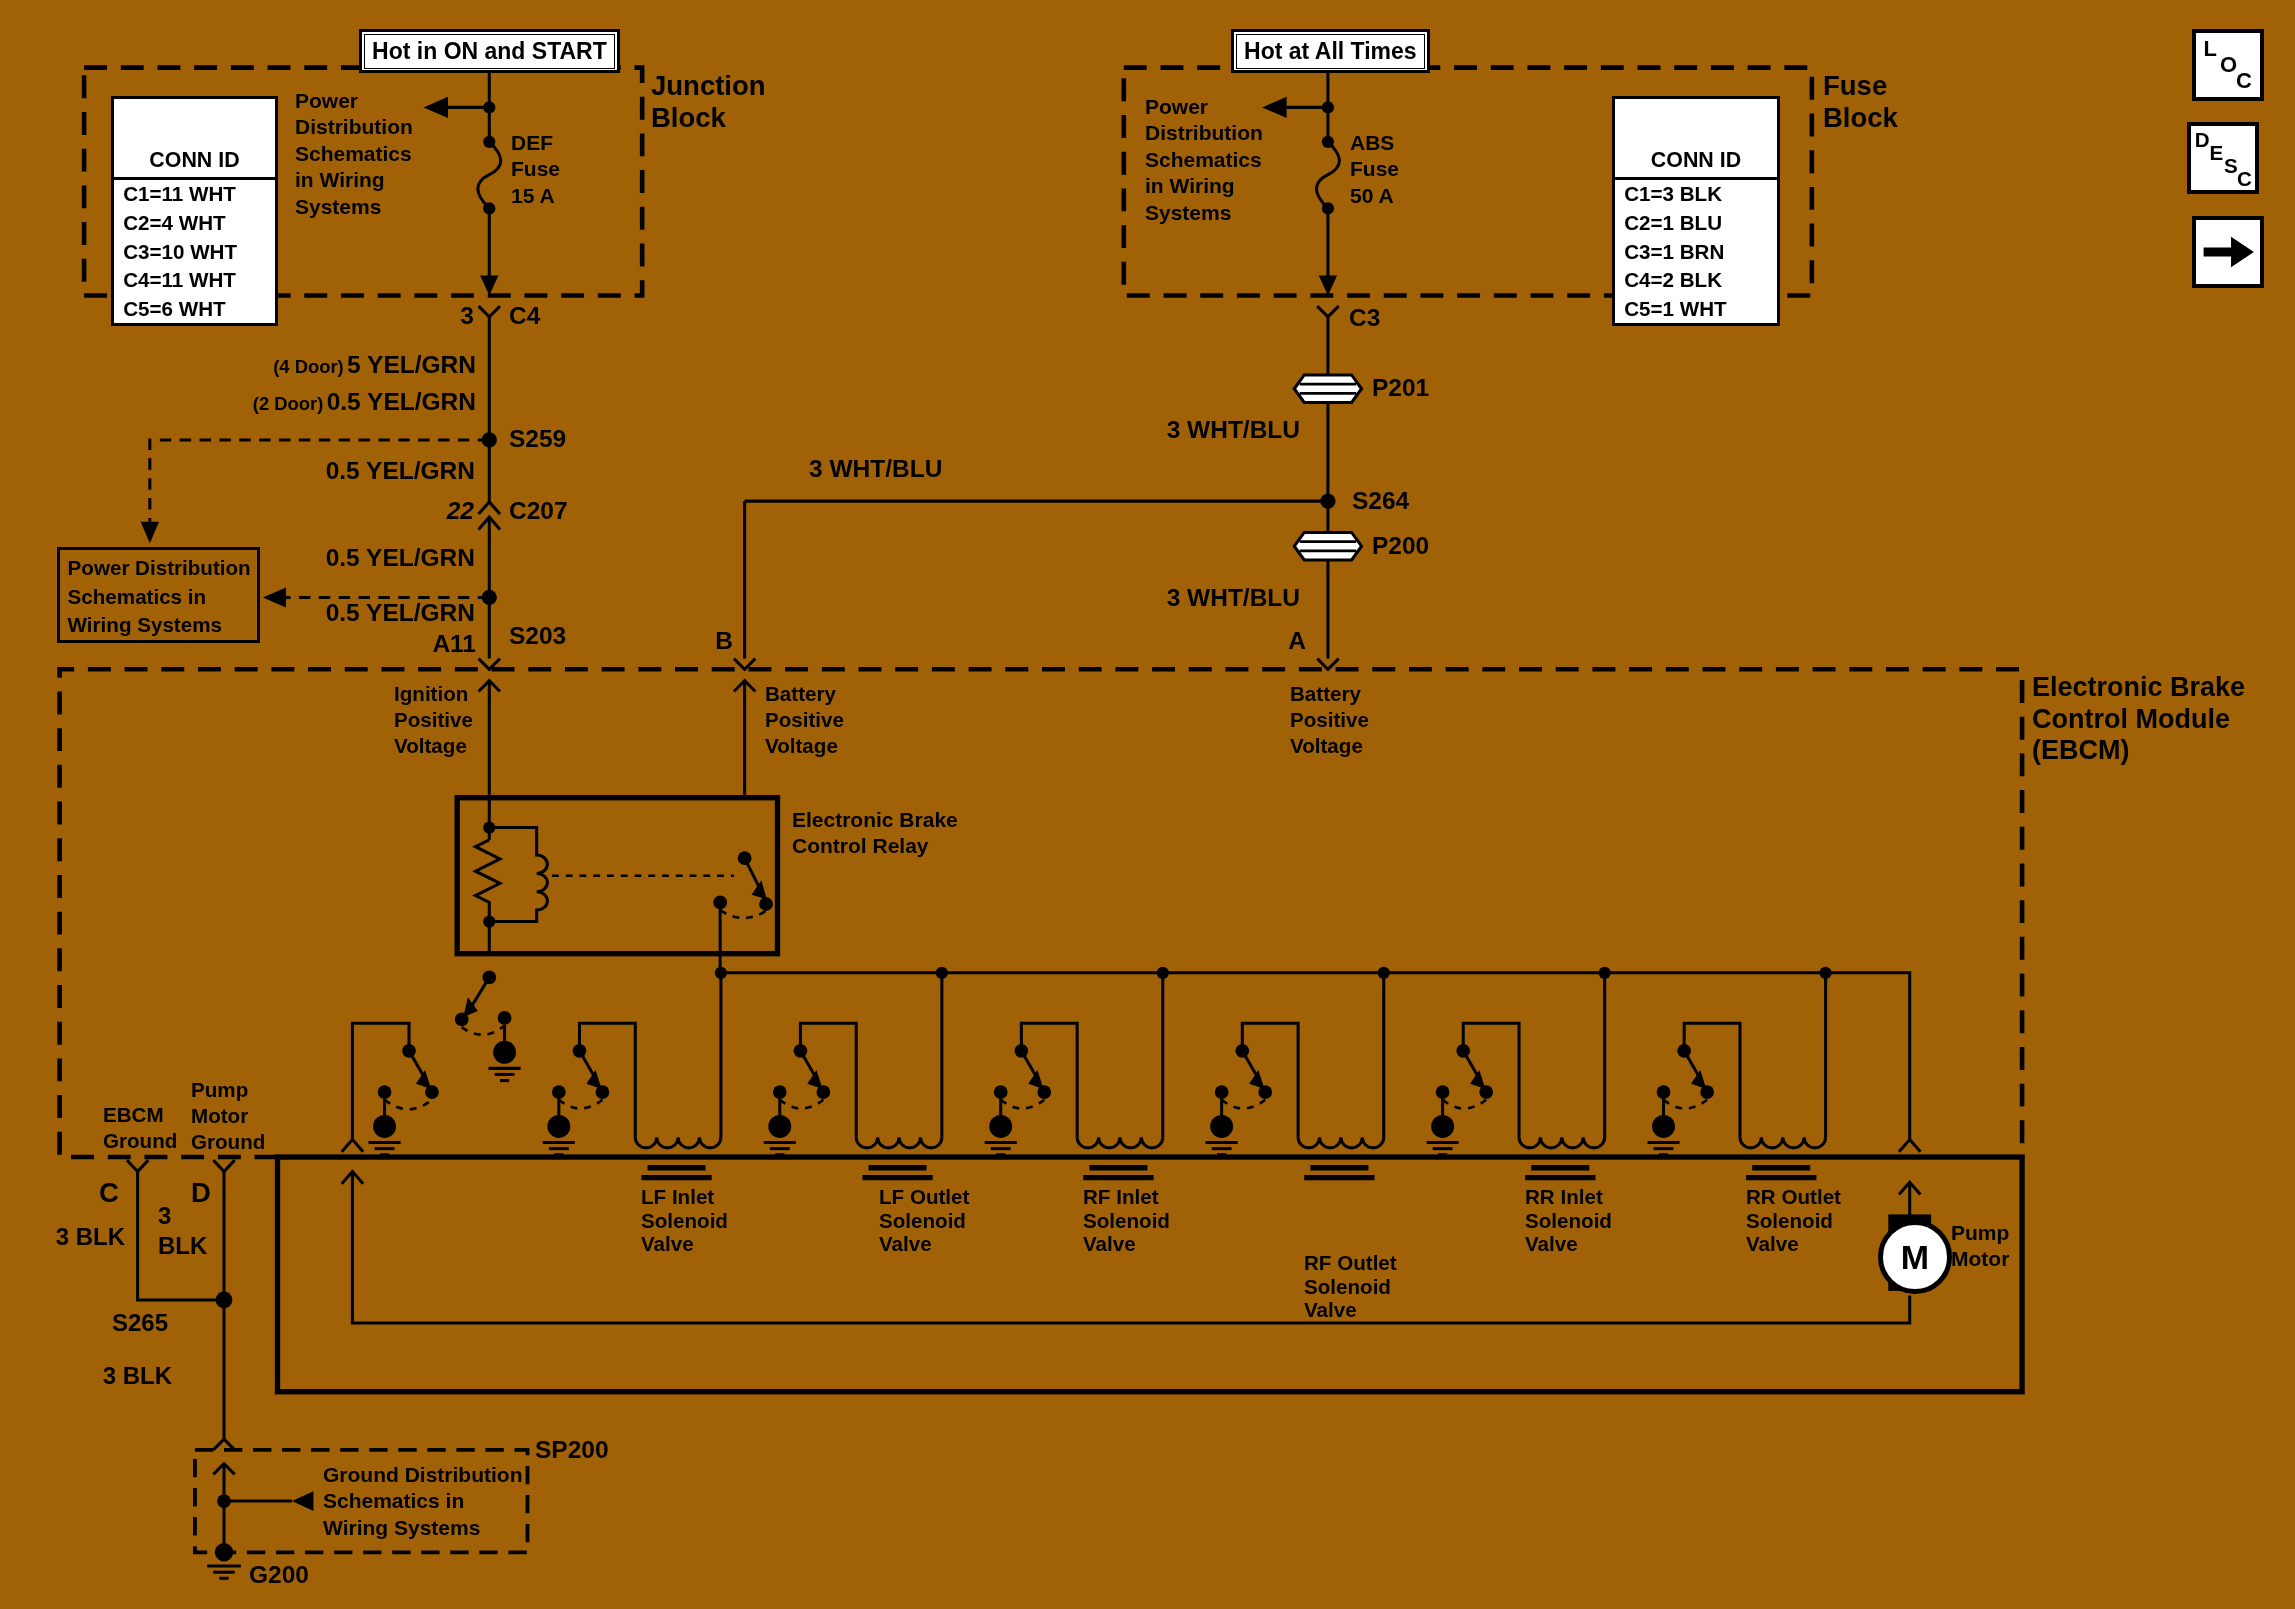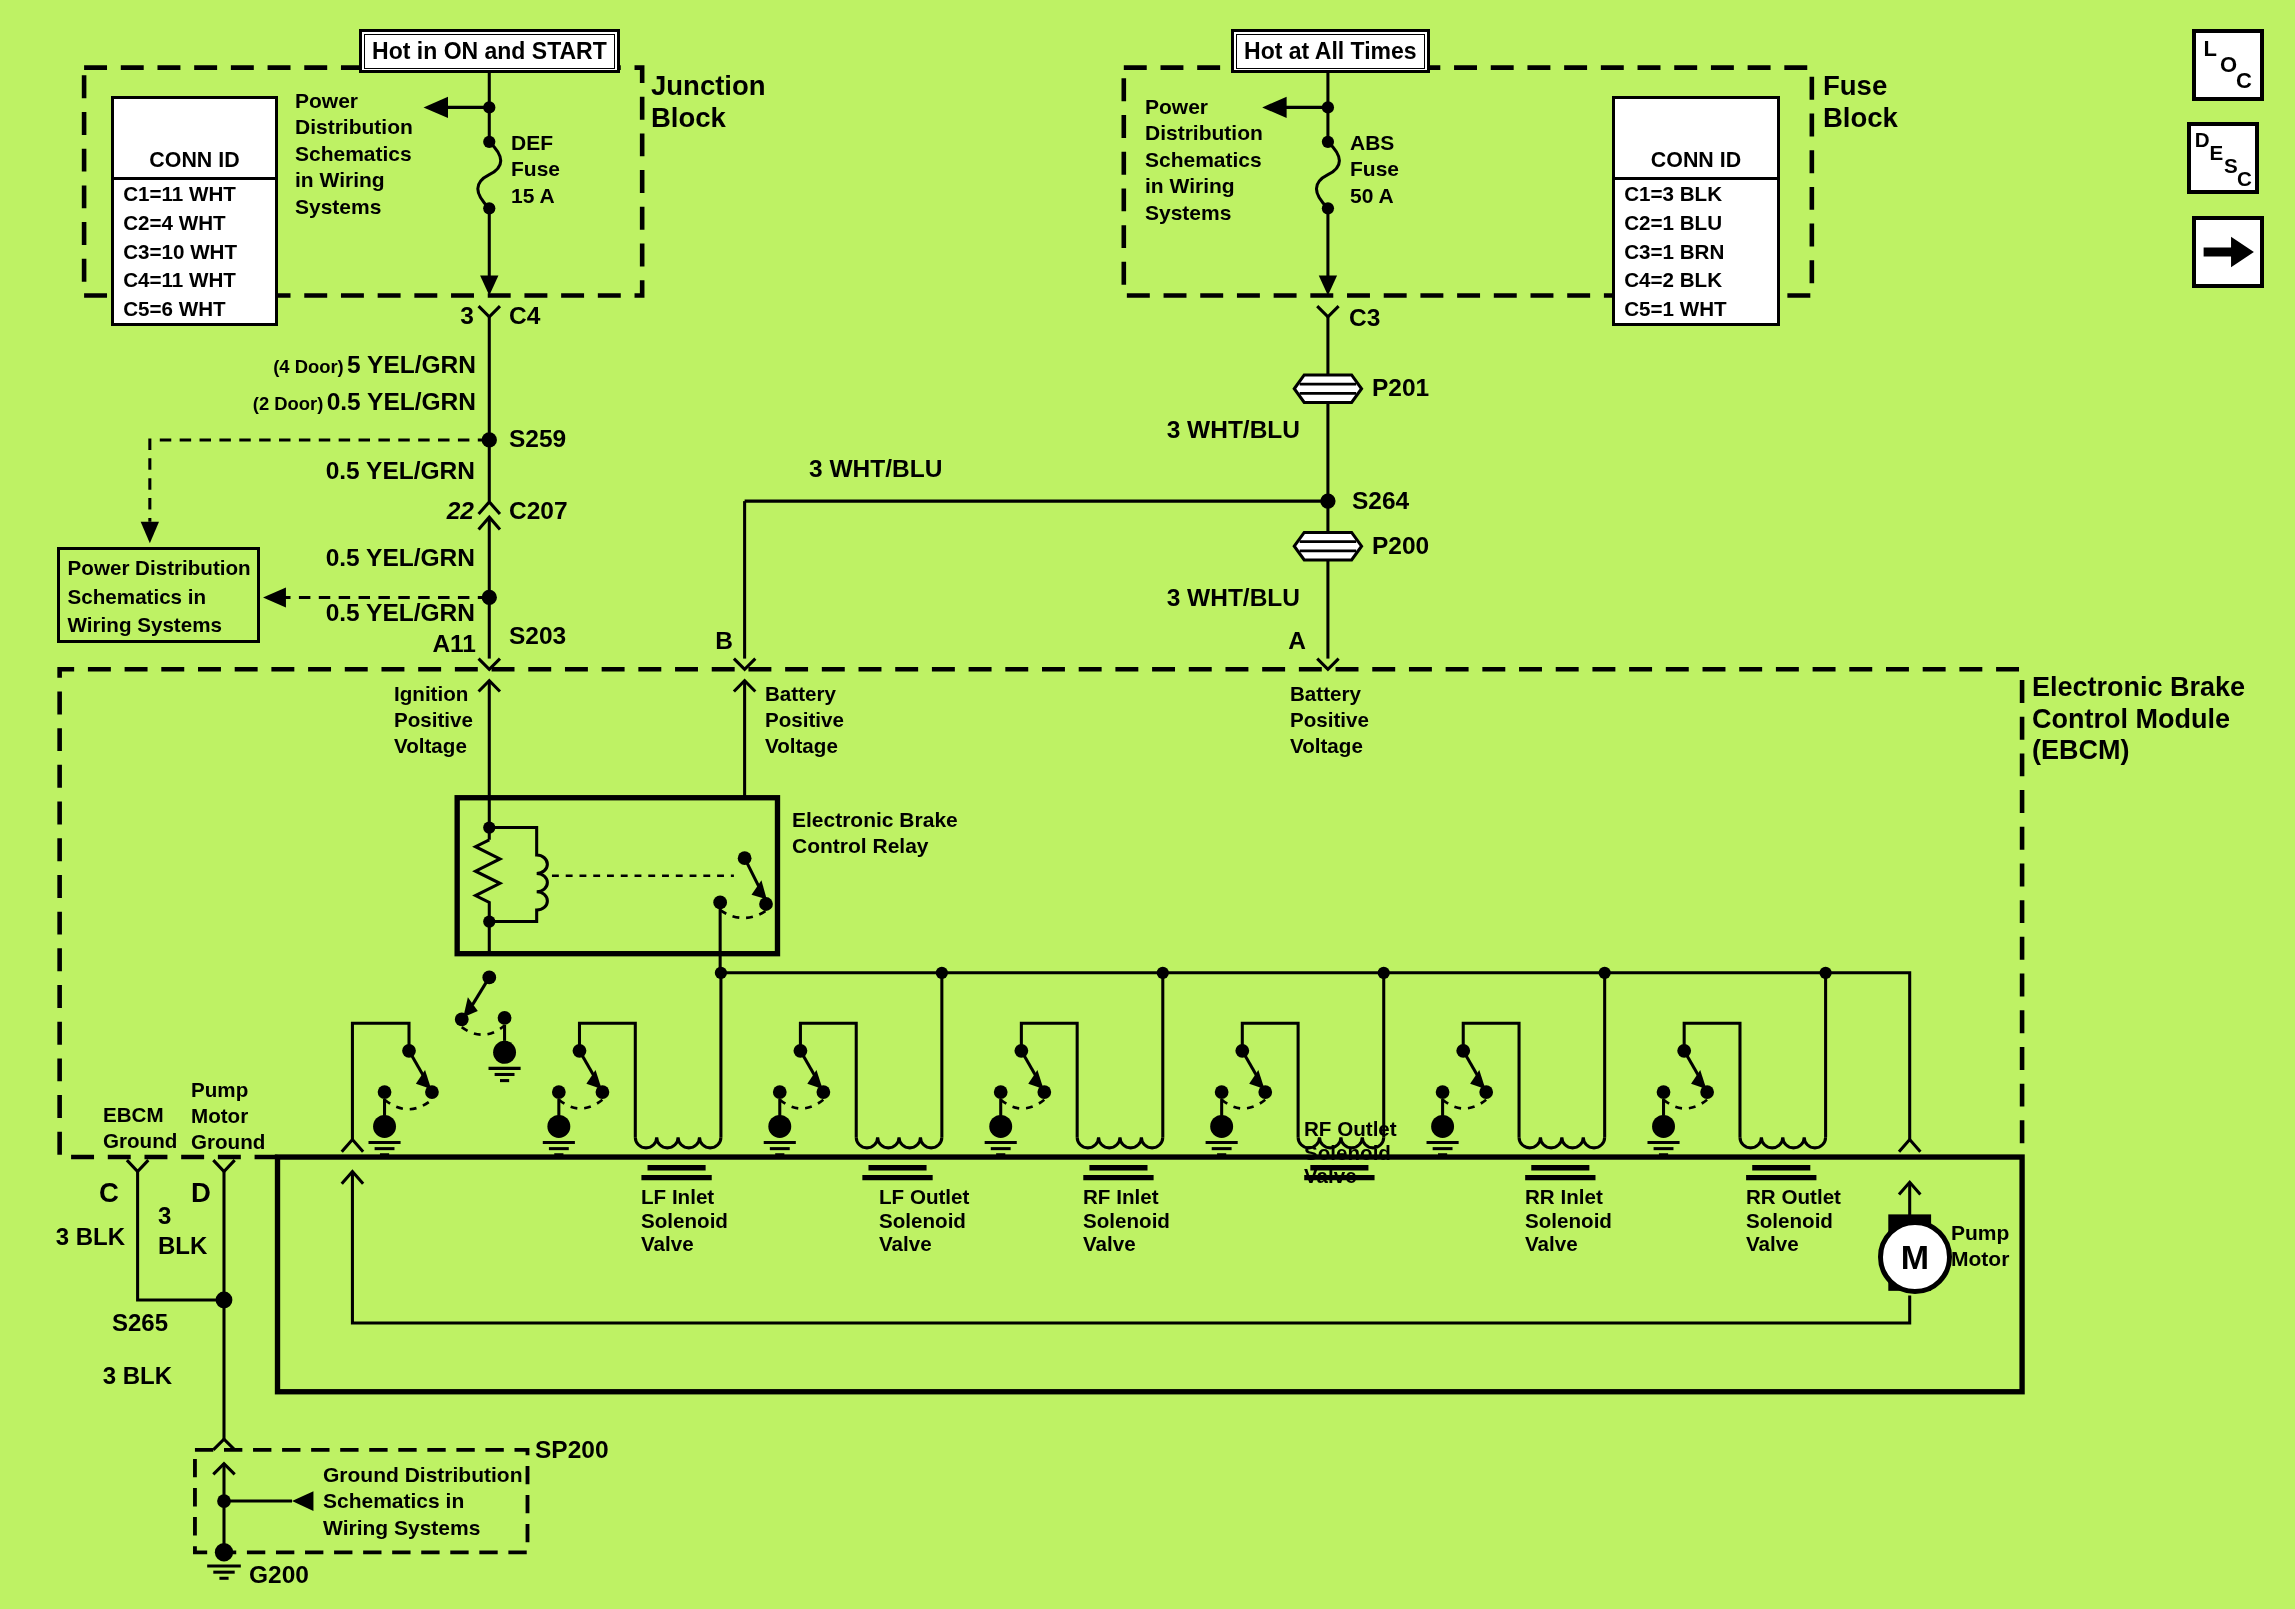--- a/index.html
+++ b/index.html
@@ -1,16 +1,16 @@
 <!DOCTYPE html>
 <html style="font-size:12.2px"><head>
 <meta charset="utf-8">
 <style>
   html,body{margin:0;padding:0;background:#fff;}
-  #canvas{position:relative;width:2295px;height:1610px;background:#bef264;
+  #canvas{position:relative;width:2295px;height:1610px;background:#a16207;
     font-family:"Liberation Sans",sans-serif;font-weight:bold;color:#000;overflow:hidden;}
   #wires{position:absolute;left:0;top:0;}
   .lbl{position:absolute;white-space:nowrap;line-height:1;}
   .s24{font-size:18.4px;} .s27{font-size:20.6px;} .s28{font-size:21px;}
   .s31{font-size:24px;} .s32{font-size:24.5px;} .s35{font-size:27px;} .s36{font-size:27.5px;}
   .rt{text-align:right;}
   .note div{margin-bottom:5.4px;}
   .vlabel div{margin-bottom:3.1px;}
   .big div{margin-bottom:4.6px;}
   .hotbox{position:absolute;border:3.8px solid #000;background:#fff;}
@@ -367,21 +367,21 @@
 <div class="lbl s27 vlabel" style="left:845px;top:1187px;margin-left:34px;">
   <div>LF Outlet</div>
   <div>Solenoid</div>
   <div>Valve</div>
 </div>
 <div class="lbl s27 vlabel" style="left:1083px;top:1187px;">
   <div>RF Inlet</div>
   <div>Solenoid</div>
   <div>Valve</div>
 </div>
-<div class="lbl s27 vlabel" style="left:1304px;top:1119px;">
+<div class="lbl s27 vlabel" style="left:1304px;top:1253px;">
   <div>RF Outlet</div>
   <div>Solenoid</div>
   <div>Valve</div>
 </div>
 <div class="lbl s27 vlabel" style="left:1525px;top:1187px;">
   <div>RR Inlet</div>
   <div>Solenoid</div>
   <div>Valve</div>
 </div>
 <div class="lbl s27 vlabel" style="left:1746px;top:1187px;">

